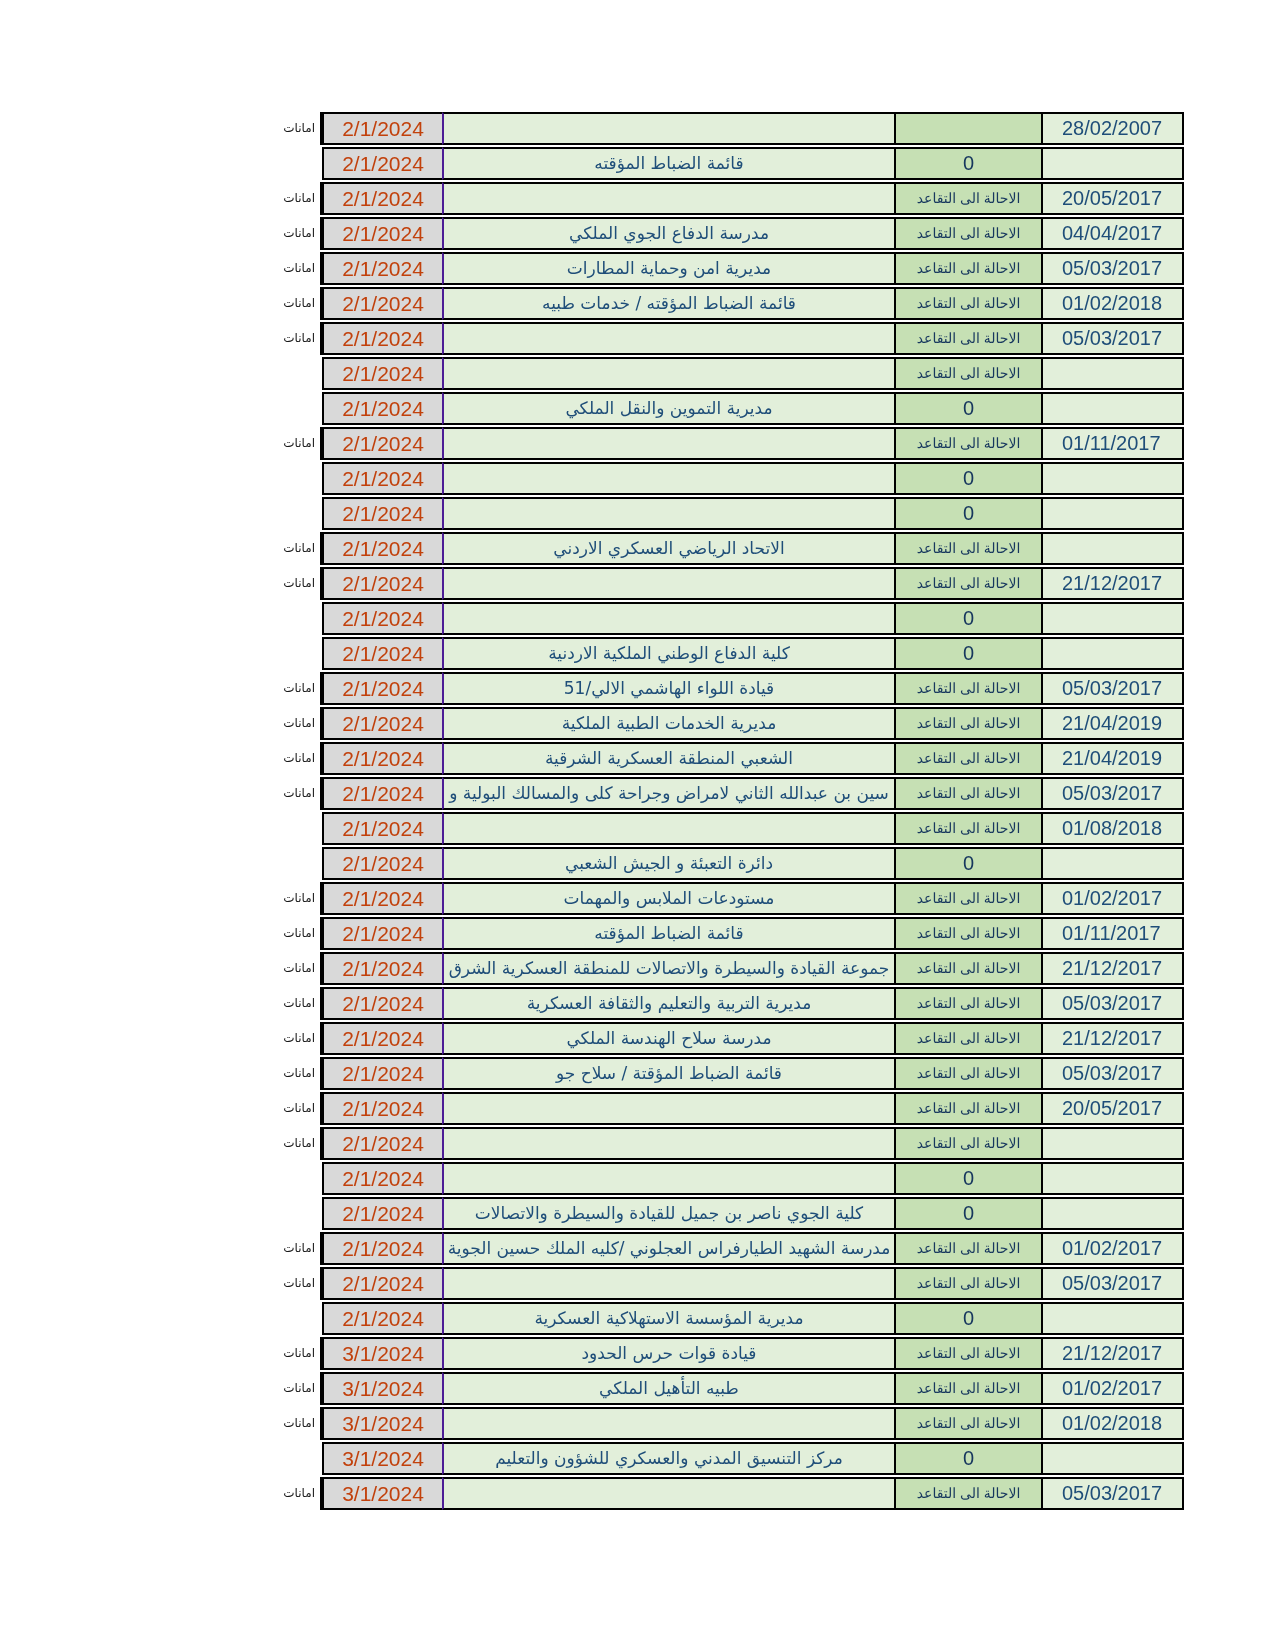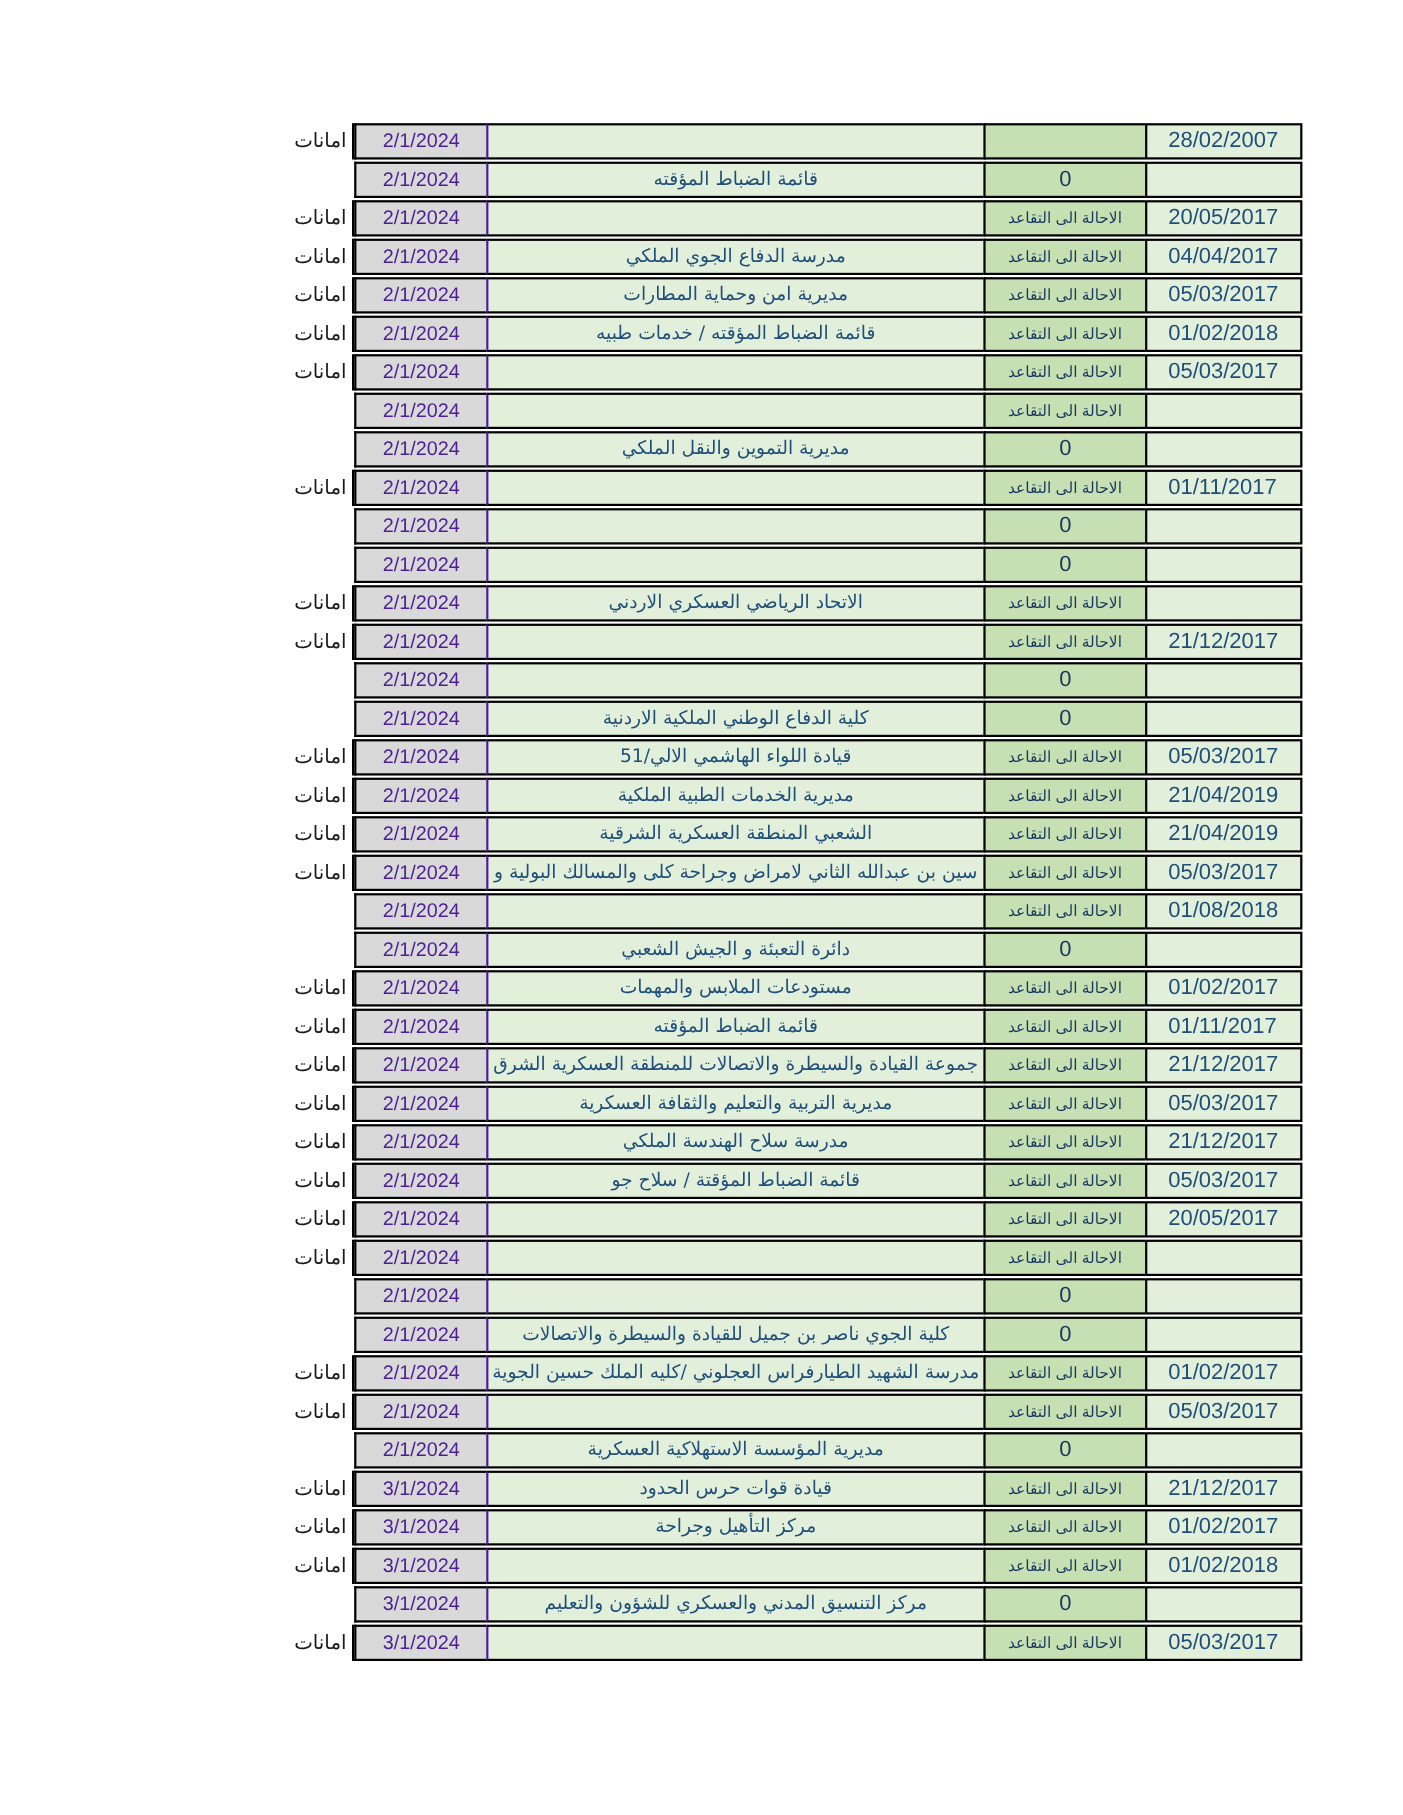--- a/index.html
+++ b/index.html
@@ -3,26 +3,26 @@
 <meta charset="utf-8">
 <style>
   html,body{margin:0;padding:0;background:#fff;}
   #page{position:relative;width:1275px;height:1650px;background:#ffffff;overflow:hidden;
         font-family:"Liberation Sans",sans-serif;}
   table#records{position:absolute;left:240px;top:110px;border-collapse:separate;border-spacing:0 2px;}
   td{height:29px;line-height:29px;padding:0;margin:0;box-sizing:content-box;
      overflow:hidden;white-space:nowrap;}
   
   td.amanat{width:75px;border:none;background:transparent;padding-right:5px;
-            direction:rtl;font-family:"DejaVu Sans",sans-serif;font-size:18px;color:#1a1a1a;}
+            direction:rtl;font-family:"DejaVu Sans",sans-serif;font-size:12px;color:#1a1a1a;}
   tr.has-amanat td.amanat{border-right:2px solid #000;}
   
   td.datecol{width:118px;background:#d9d9d9;border-top:2px solid #000;border-bottom:2px solid #000;
              border-left:2px solid #000;text-align:center;direction:ltr;
-             font-size:18px;color:#4c1d95;}
+             font-size:21px;color:#c2410c;}
   
   td.unit{width:450px;background:#e2efda;border-top:2px solid #000;border-bottom:2px solid #000;
           border-left:2px solid #4c1d95;text-align:center;direction:rtl;
           font-family:"DejaVu Sans",sans-serif;font-size:17px;color:#1f4e79;}
   
   td.status{width:145px;background:#c6e0b4;border-top:2px solid #000;border-bottom:2px solid #000;
             border-left:2px solid #000;text-align:center;direction:rtl;
             font-family:Liberation Sans, sans-serif;font-size:14px;color:#17375e;}
   tr.zero-status td.status{font-size:20px;font-family:"Liberation Sans",sans-serif;direction:ltr;}
   
@@ -358,21 +358,21 @@
     <td class="datecol">3/1/2024</td>
     <td class="unit">قيادة قوات حرس الحدود</td>
     <td class="status">الاحالة الى التقاعد</td>
     <td class="refdate">21/12/2017</td>
   </tr>
         <tr class="has-amanat">
     <td class="amanat">
       <span>امانات</span>
     </td>
     <td class="datecol">3/1/2024</td>
-    <td class="unit">مركز التأهيل وجراحة</td>
+    <td class="unit">طبيه التأهيل الملكي</td>
     <td class="status">الاحالة الى التقاعد</td>
     <td class="refdate">01/02/2017</td>
   </tr>
         <tr class="has-amanat">
     <td class="amanat">
       <span>امانات</span>
     </td>
     <td class="datecol">3/1/2024</td>
     <td class="unit"></td>
     <td class="status">الاحالة الى التقاعد</td>

